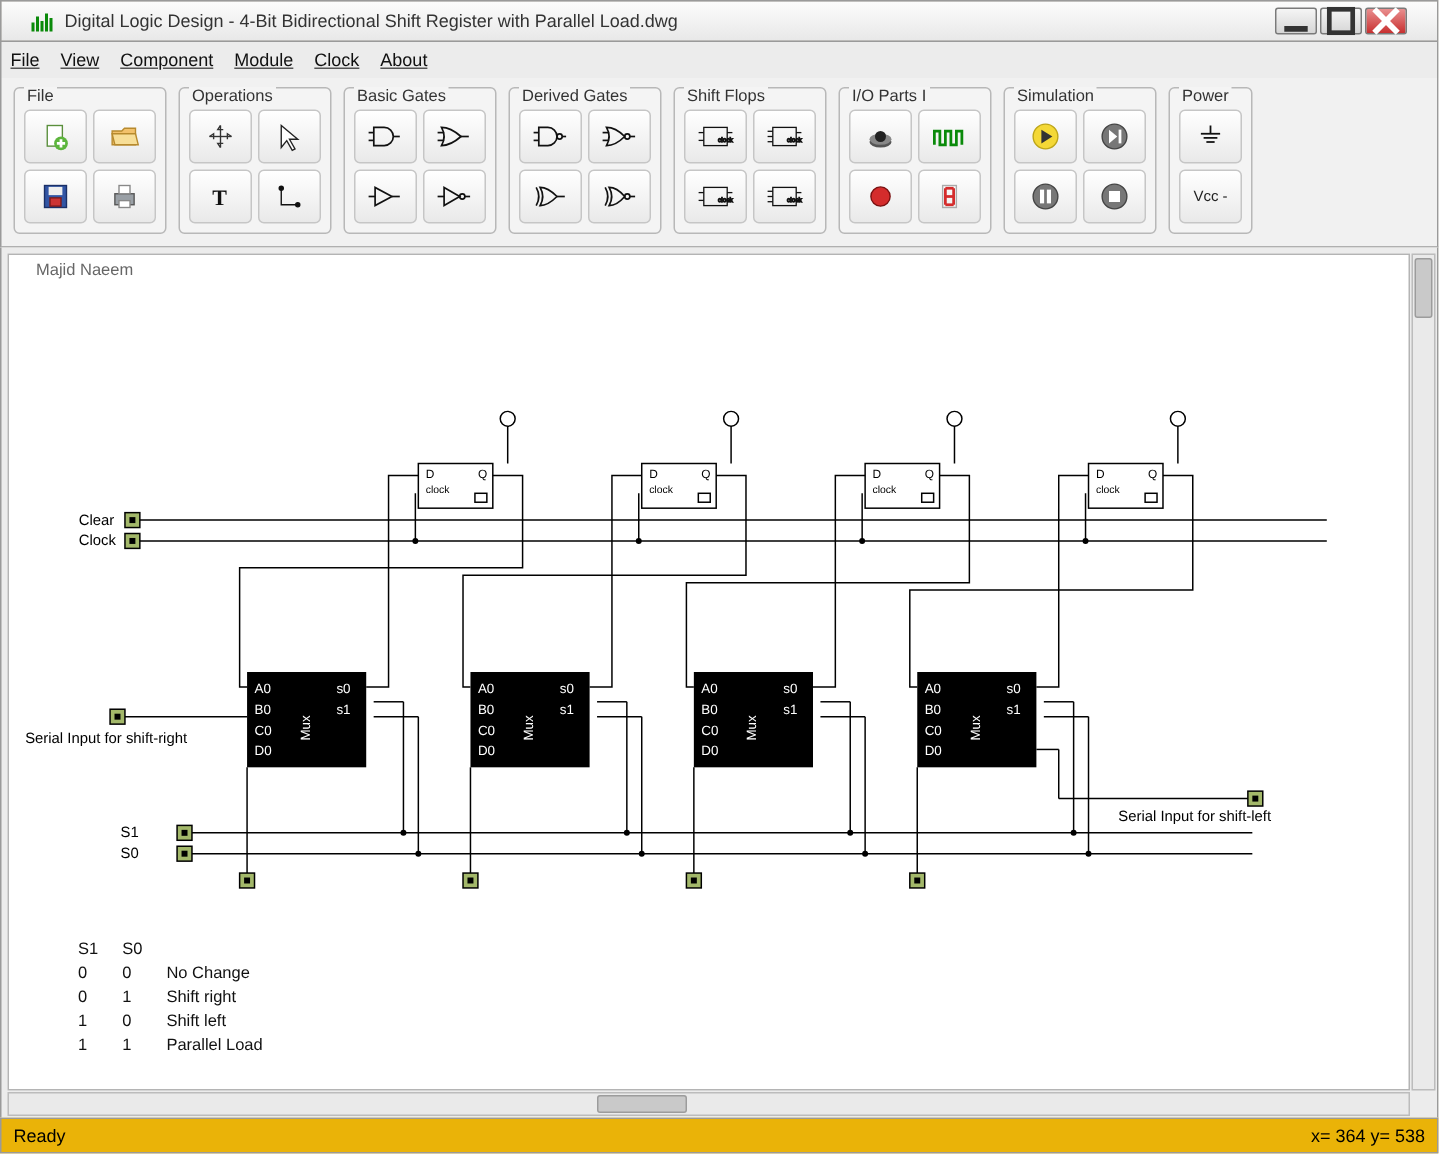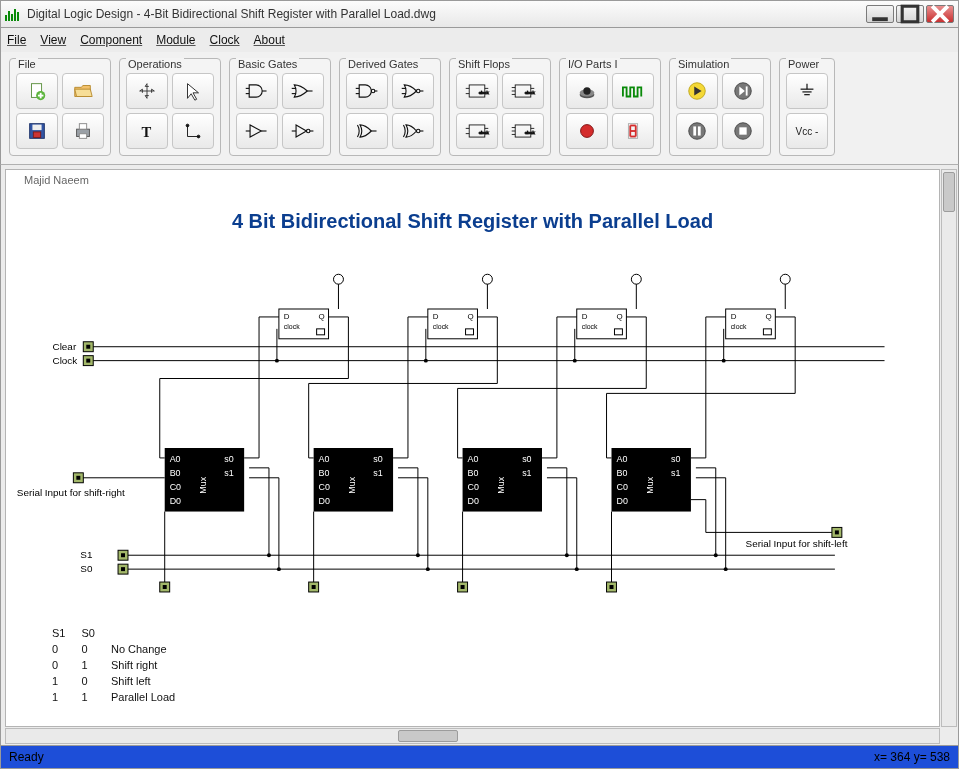--- a/index.html
+++ b/index.html
@@ -13,21 +13,21 @@
     display: flex;
     flex-direction: column;
   }
   
   .titlebar {
     height: 28px;
     background: linear-gradient(to bottom, #fcfcfc, #e8e8e8);
     border: 1px solid #9a9a9a;
     display: flex;
     align-items: center;
-    padding: 0 4px;
+    padding: 0 20px;
     gap: 6px;
   }
   .titlebar .app-icon {
     width: 16px; height: 14px;
     display: inline-flex; align-items: flex-end; gap: 1px;
   }
   .titlebar .app-icon span { width: 2px; background: #0a8a0a; }
   .titlebar .title { flex: 1; color: #333; font-size: 12px; }
   .winbtns { display: flex; gap: 2px; }
   .winbtn {
@@ -106,21 +106,21 @@
   }
   .hscroll .thumb { position:absolute; top:1px; bottom:1px; left:42%; width:60px; background:#c9c9c9; border:1px solid #9c9c9c; border-radius:2px; }
   .author { position:absolute; left:18px; top:4px; color:#666; font-size:11px; }
   .heading { text-align:center; color:#0b3e8f; font-weight:bold; font-size:20px; margin-top:40px; }
   svg.circuit { position:absolute; left:0; top:0; width:100%; height:100%; }
   .truth { position:absolute; left:40px; bottom:20px; font-size:11px; color:#111; }
   .truth td { padding: 1px 10px 1px 4px; }
   
   .statusbar {
     height: 24px;
-    background: #1d4ed8;
+    background: #eab308;
     border: 1px solid #9a9a9a;
     display: flex; align-items: center; padding: 0 8px;
     font-size: 12px;
   }
   .statusbar .spacer { flex: 1; }
   
   .dff-label, .mux-label { font-family: Arial, sans-serif; }
 </style>
 </head>
 <body>
@@ -436,21 +436,20 @@
           <span>Vcc -</span>
         </div>
     </div>
   </div>
 
 </div>
 
 <div class="workspace">
   <div class="canvas-wrap">
     <div class="author">Majid Naeem</div>
-    <div class="heading">4 Bit Bidirectional Shift Register with Parallel Load</div>
 
     <svg class="circuit" viewBox="0 0 930 560">
       <defs>
         <g id="dff">
           <rect x="0" y="0" width="50" height="30" fill="#fff" stroke="#000"></rect>
           <text x="5" y="10" font-size="8" class="dff-label">D</text>
           <text x="40" y="10" font-size="8" class="dff-label">Q</text>
           <text x="5" y="20" font-size="7" class="dff-label">clock</text>
           <rect x="38" y="20" width="8" height="6" fill="none" stroke="#000"></rect>
         </g>

